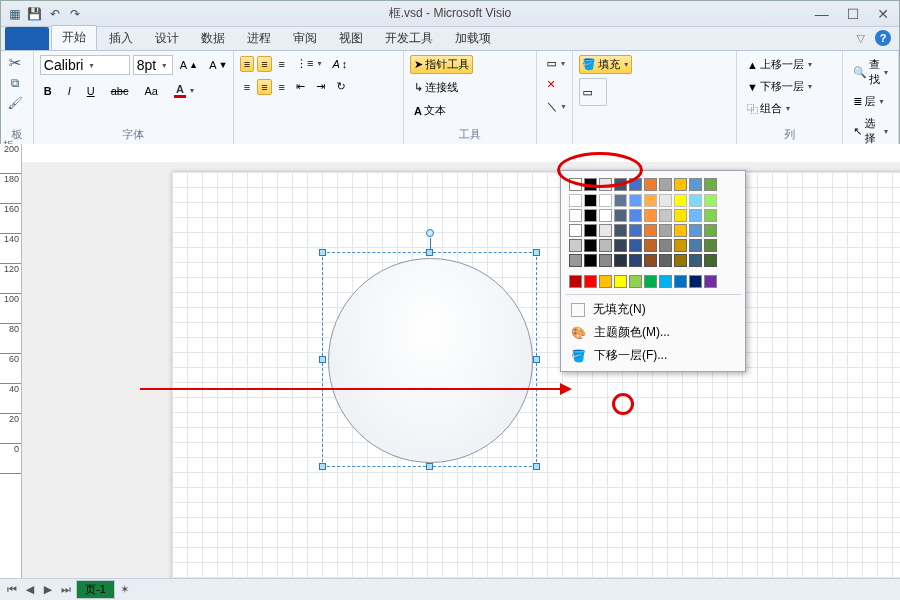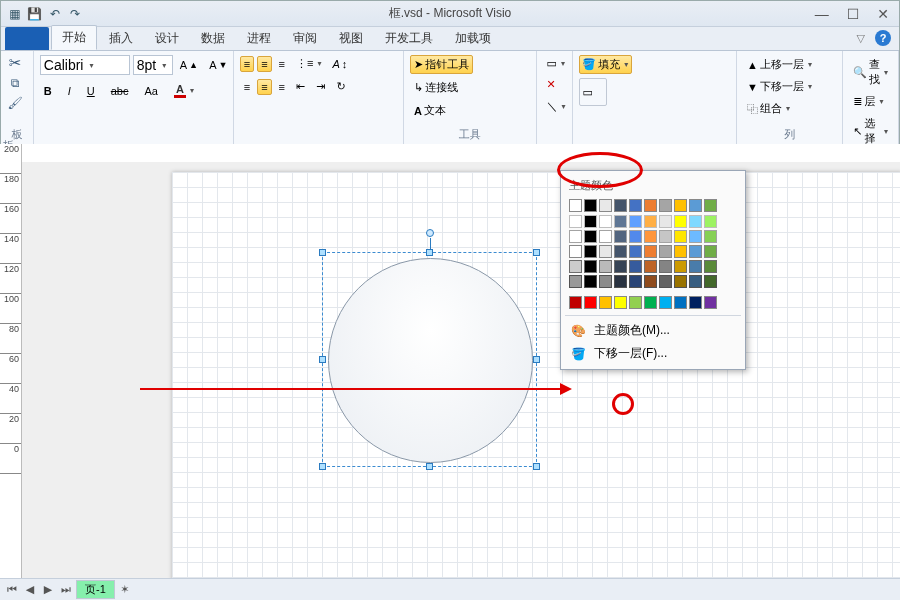--- a/index.html
+++ b/index.html
@@ -66,21 +66,21 @@
   .dropdown .item { padding:3px 10px; display:flex; align-items:center; gap:8px; cursor:pointer;}
   .dropdown .hdr { padding:3px 8px; color:#555; font-size:11px;}
   .swatches { display:flex; flex-wrap:wrap; gap:2px; padding:3px 8px;}
   .sw { width:13px; height:13px; border:1px solid #888;}
   .shades { display:flex; gap:2px; padding:0 8px 5px;}
   .shadecol { display:flex; flex-direction:column; gap:2px;}
   .sep { height:1px; background:#d0d6df; margin:3px 4px;}
   
   .pagebar { position:absolute; bottom:0; left:0; right:0; height:22px; background:#e9eef5; border-top:1px solid #c5cfdc; display:flex; align-items:center; font-size:11px; gap:2px; padding:0 4px;}
   .pagebar .nav { width:16px; text-align:center; color:#555; cursor:pointer;}
-  .pagebar .pg { background:#86efac; border:1px solid #c0c8d4; padding:1px 8px;}
+  .pagebar .pg { background:#15803d; border:1px solid #c0c8d4; padding:1px 8px;}
   
   .boardlbl { position:absolute; left:3px; top:138px; font-size:11px; color:#6a7a8e;}
 </style>
 </head>
 <body>
 
 <div class="titlebar">
   <div class="qat">
     <span class="ico">▦</span>
     <span class="ico">💾</span>
@@ -149,20 +149,21 @@
             <span class="s">abc</span>
           </span>
         <span class="btn">
             <span>Aa</span>
           </span>
         <span class="btn drop">
             <span class="colorbar">A</span>
           </span>
       </div>
     </div>
+    <div class="group-label">字体</div>
   </div>
 
   <div class="group" style="width:180px">
     <div class="group-body col" style="gap:6px">
       <div class="row">
         <span class="btn hl">≡</span>
         <span class="btn hl">≡</span>
         <span class="btn">≡</span>
         <span class="btn drop">⋮≡</span>
         <span class="btn"><i>A</i>↕</span>
@@ -281,21 +282,20 @@
         <div class="handle h-t"></div>
         <div class="handle h-b"></div>
         <div class="handle h-l"></div>
         <div class="handle h-r"></div>
       </div>
     </div>
   </div>
 </div>
 
 <div class="dropdown">
-  <div class="hdr">主题颜色</div>
   <div class="swatches" id="theme-row">
       <div class="sw" style="background: rgb(255, 255, 255);"></div>
       <div class="sw" style="background: rgb(0, 0, 0);"></div>
       <div class="sw" style="background: rgb(232, 232, 232);"></div>
       <div class="sw" style="background: rgb(68, 84, 106);"></div>
       <div class="sw" style="background: rgb(68, 114, 196);"></div>
       <div class="sw" style="background: rgb(237, 125, 49);"></div>
       <div class="sw" style="background: rgb(165, 165, 165);"></div>
       <div class="sw" style="background: rgb(255, 192, 0);"></div>
       <div class="sw" style="background: rgb(91, 155, 213);"></div>
@@ -380,20 +380,24 @@
       <div class="sw" style="background: rgb(255, 255, 0);"></div>
       <div class="sw" style="background: rgb(146, 208, 80);"></div>
       <div class="sw" style="background: rgb(0, 176, 80);"></div>
       <div class="sw" style="background: rgb(0, 176, 240);"></div>
       <div class="sw" style="background: rgb(0, 112, 192);"></div>
       <div class="sw" style="background: rgb(0, 32, 96);"></div>
       <div class="sw" style="background: rgb(112, 48, 160);"></div>
     </div>
   <div class="sep"></div>
   <div class="item">
+    <span style="width:14px;height:14px;border:1px solid #aaa"></span>
+    <span>无填充(N)</span>
+  </div>
+  <div class="item">
     <span>🎨</span>
     <span>主题颜色(M)...</span>
   </div>
   <div class="item">
     <span>🪣</span>
     <span>下移一层(F)...</span>
   </div>
 </div>
 
 <div class="red-oval1"></div>

